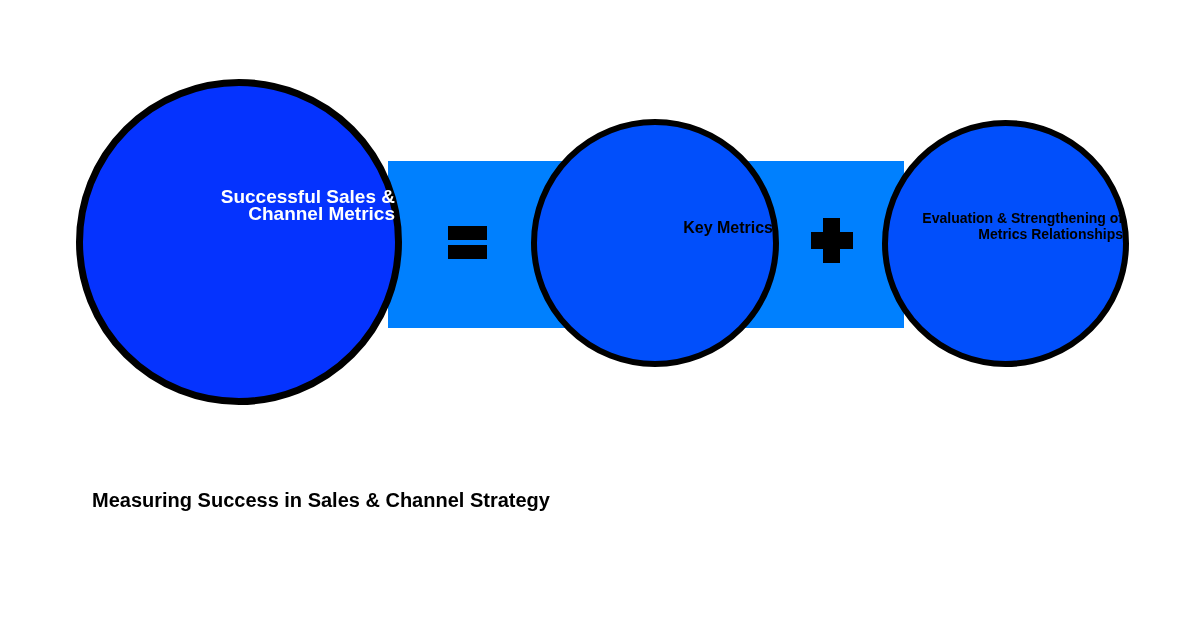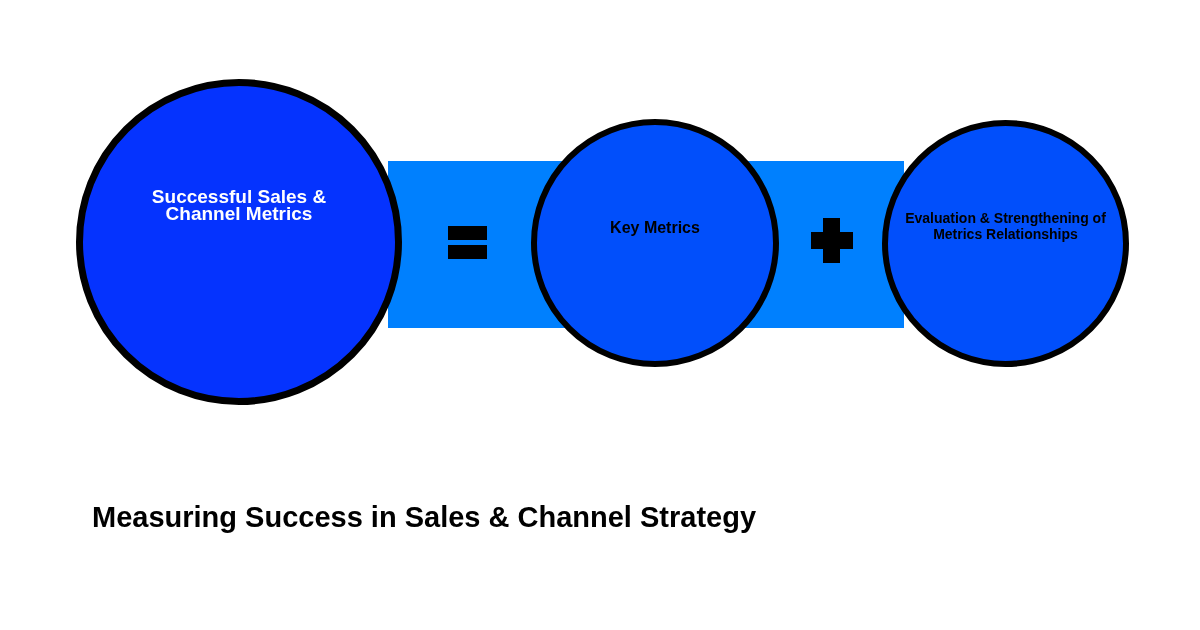--- a/index.html
+++ b/index.html
@@ -52,21 +52,21 @@
     top: 120px;
     width: 247px;
     height: 247px;
     border-width: 6px;
     background: var(--node_secondary, #014FFB);
   }
   .circle-label {
     position: absolute;
     left: 0;
     right: 0;
-    text-align: center;
+    text-align: right;
     font-weight: bold;
   }
   .circle-label span { display: block; white-space: nowrap; }
   .label-1 {
     top: 102px;
     font-size: 19px;
     line-height: 17px;
     color: var(--node_primary_text, #FFFFFF);
   }
   .label-2 {
@@ -101,23 +101,23 @@
     left: 811px;
     top: 218px;
     width: 42px;
     height: 45px;
   }
   .plus .bar-h { left: 0;    top: 14px; width: 42px; height: 17px; }
   .plus .bar-v { left: 12px; top: 0;    width: 17px; height: 45px; }
   .page-title {
     position: absolute;
     left: 92px;
-    top: 501px;
+    top: 489px;
     z-index: 4;
-    font-size: 29px;
+    font-size: 20px;
     font-weight: bold;
     color: var(--title_text, #000000);
     white-space: nowrap;
   }
 </style>
 </head>
 <body>
 
 <div class="canvas">
 

